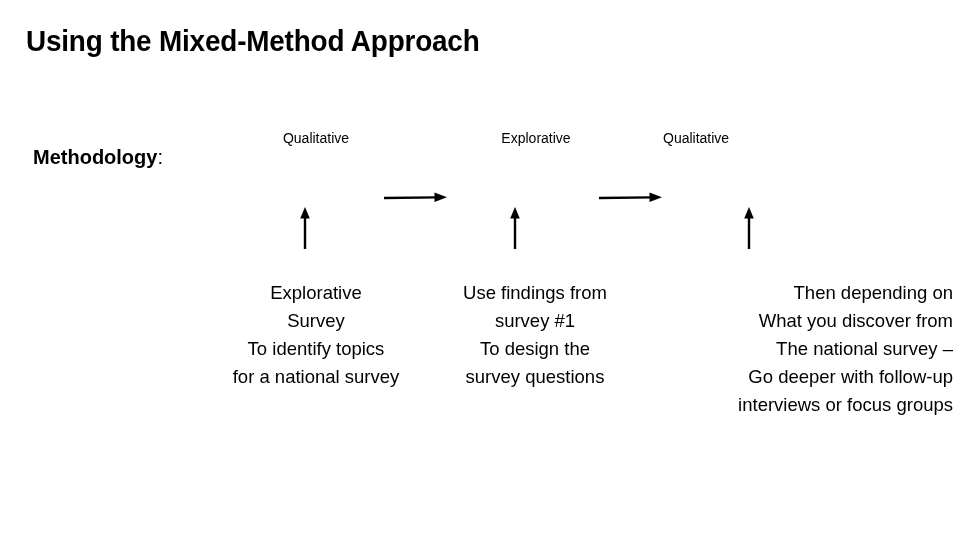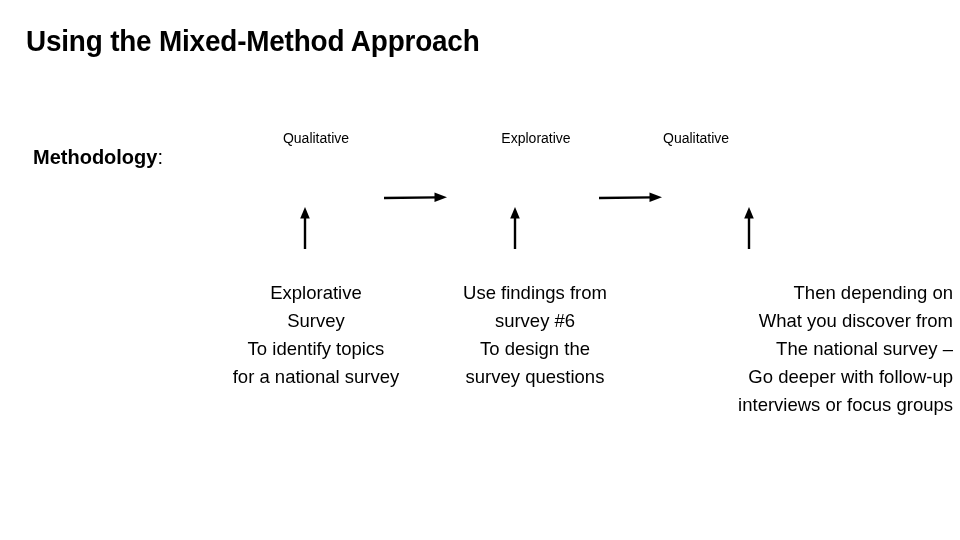--- a/index.html
+++ b/index.html
@@ -128,21 +128,21 @@
     <line x1="4" y1="12" x2="57" y2="11.4" stroke="#000000" stroke-width="2.4"></line>
     <polygon points="67,11.2 54.5,6.4 54.5,16" fill="#000000"></polygon>
   </svg>
 
 
   <div class="desc" id="desc-col-1">Explorative
 Survey
 To identify topics
 for a national survey</div>
   <div class="desc" id="desc-col-2">Use findings from
-survey #6
+survey #1
 To design the
 survey questions</div>
   <div class="desc" id="desc-col-3">Then depending on
 What you discover from
 The national survey –
 Go deeper with follow-up
 interviews or focus groups</div>
 
 </div>
 

